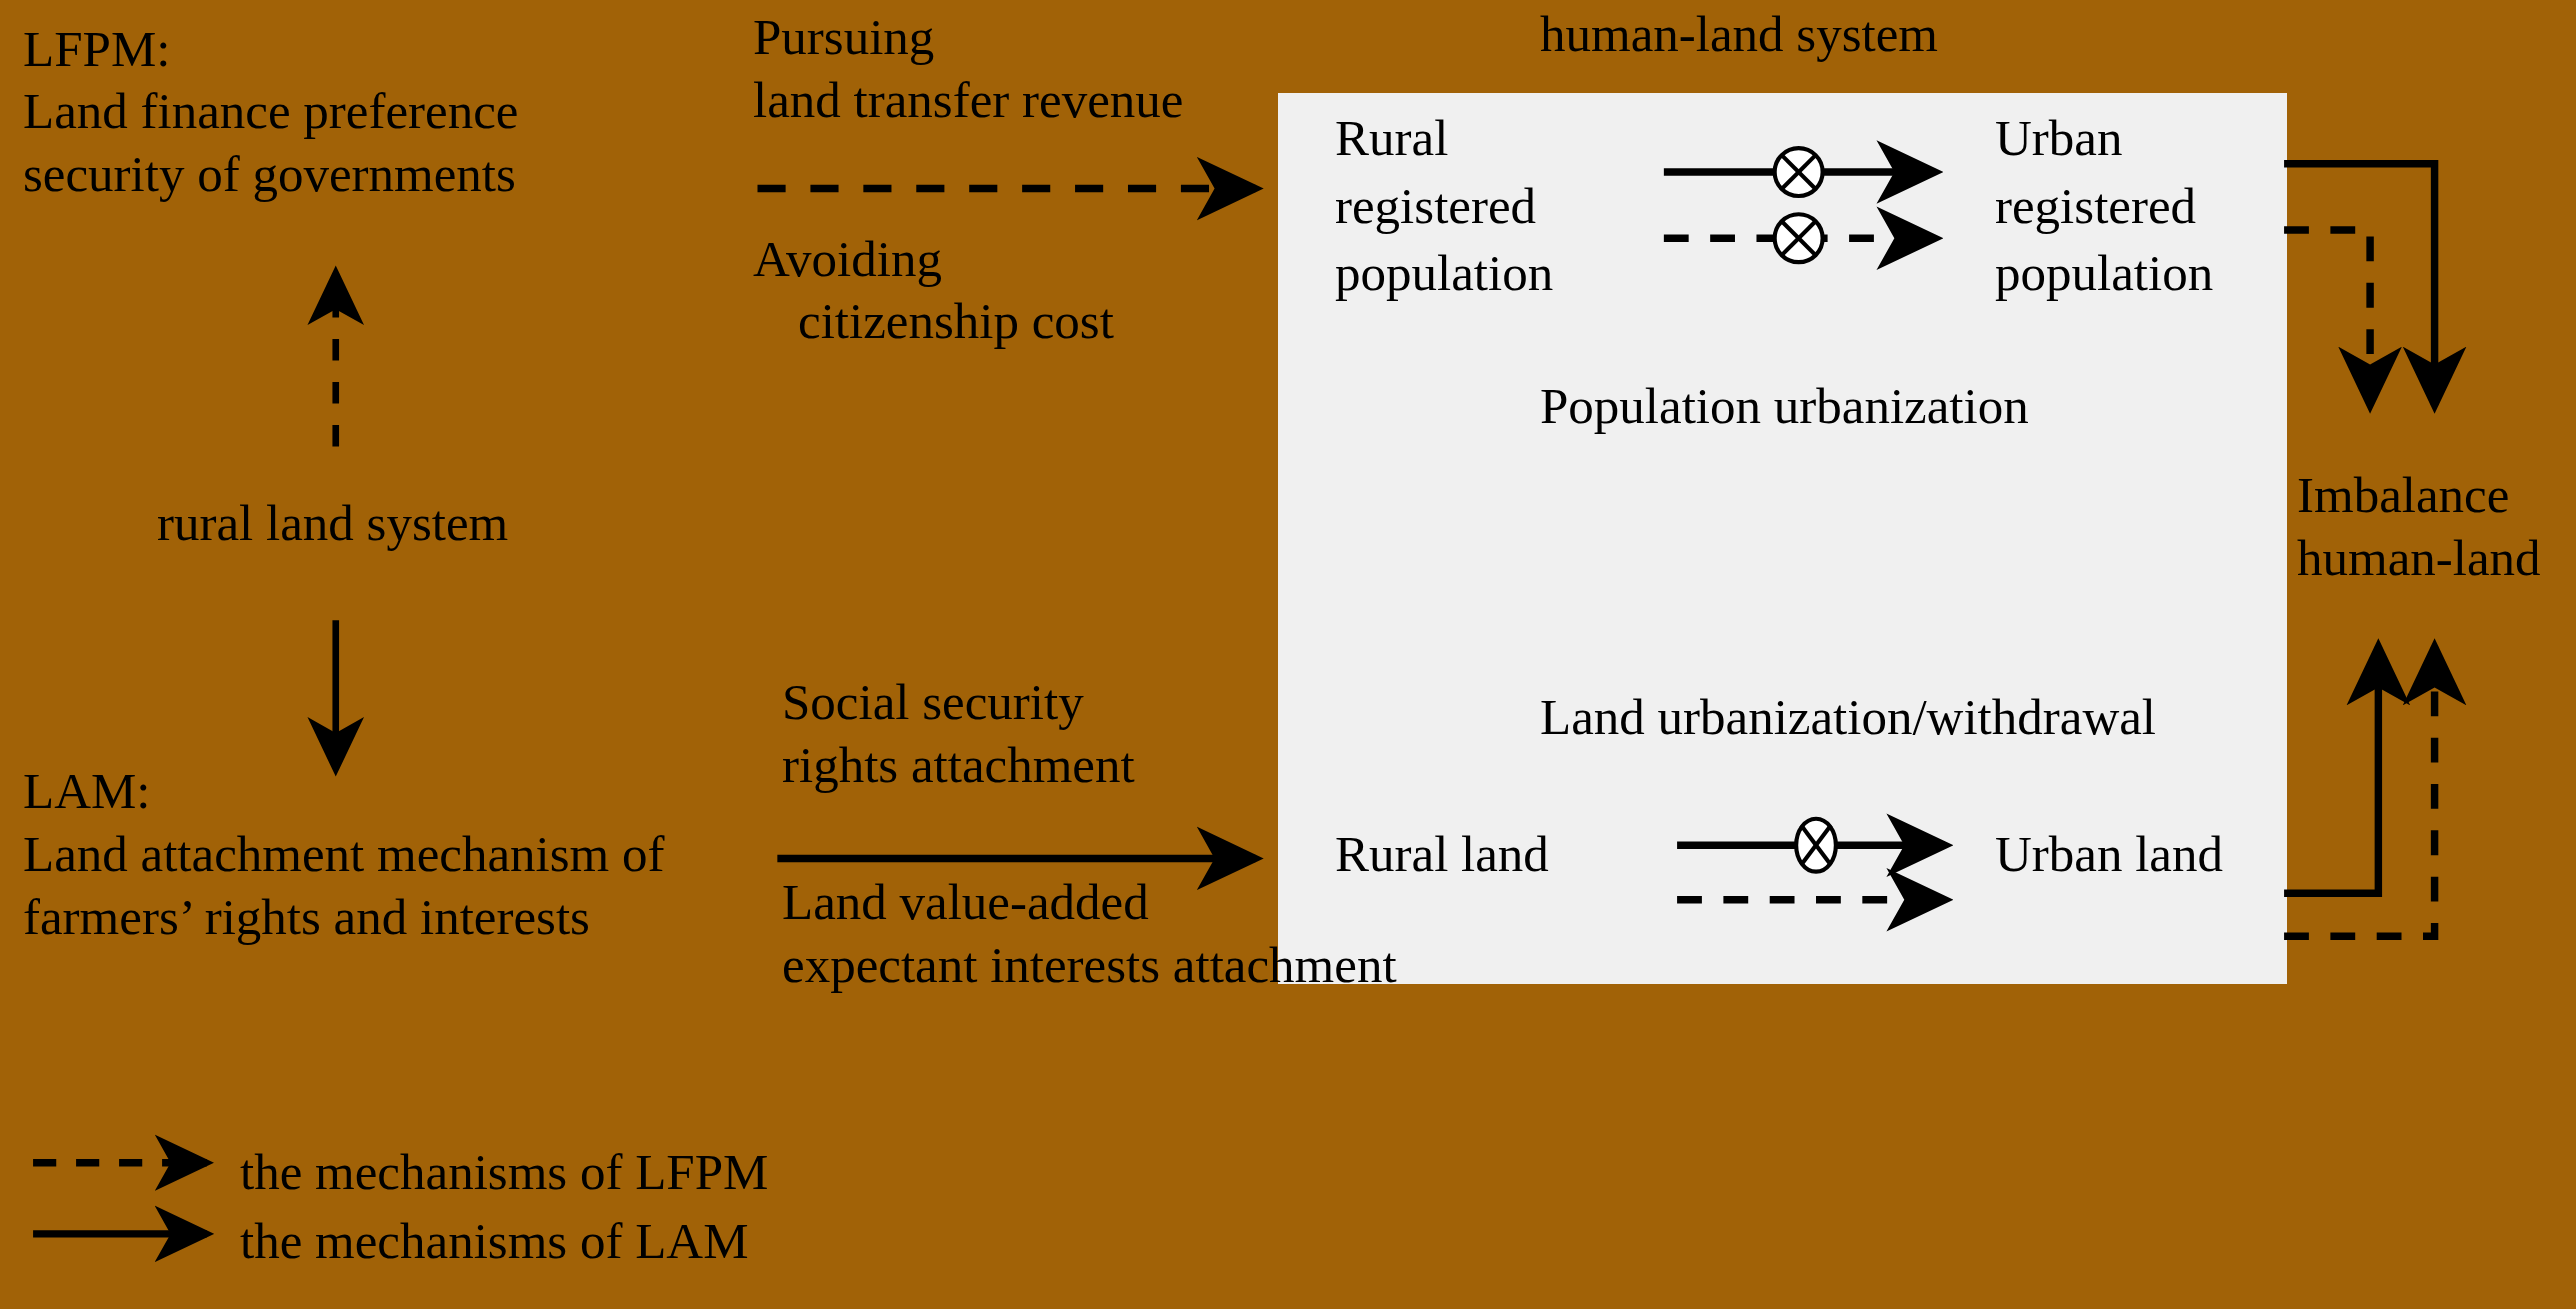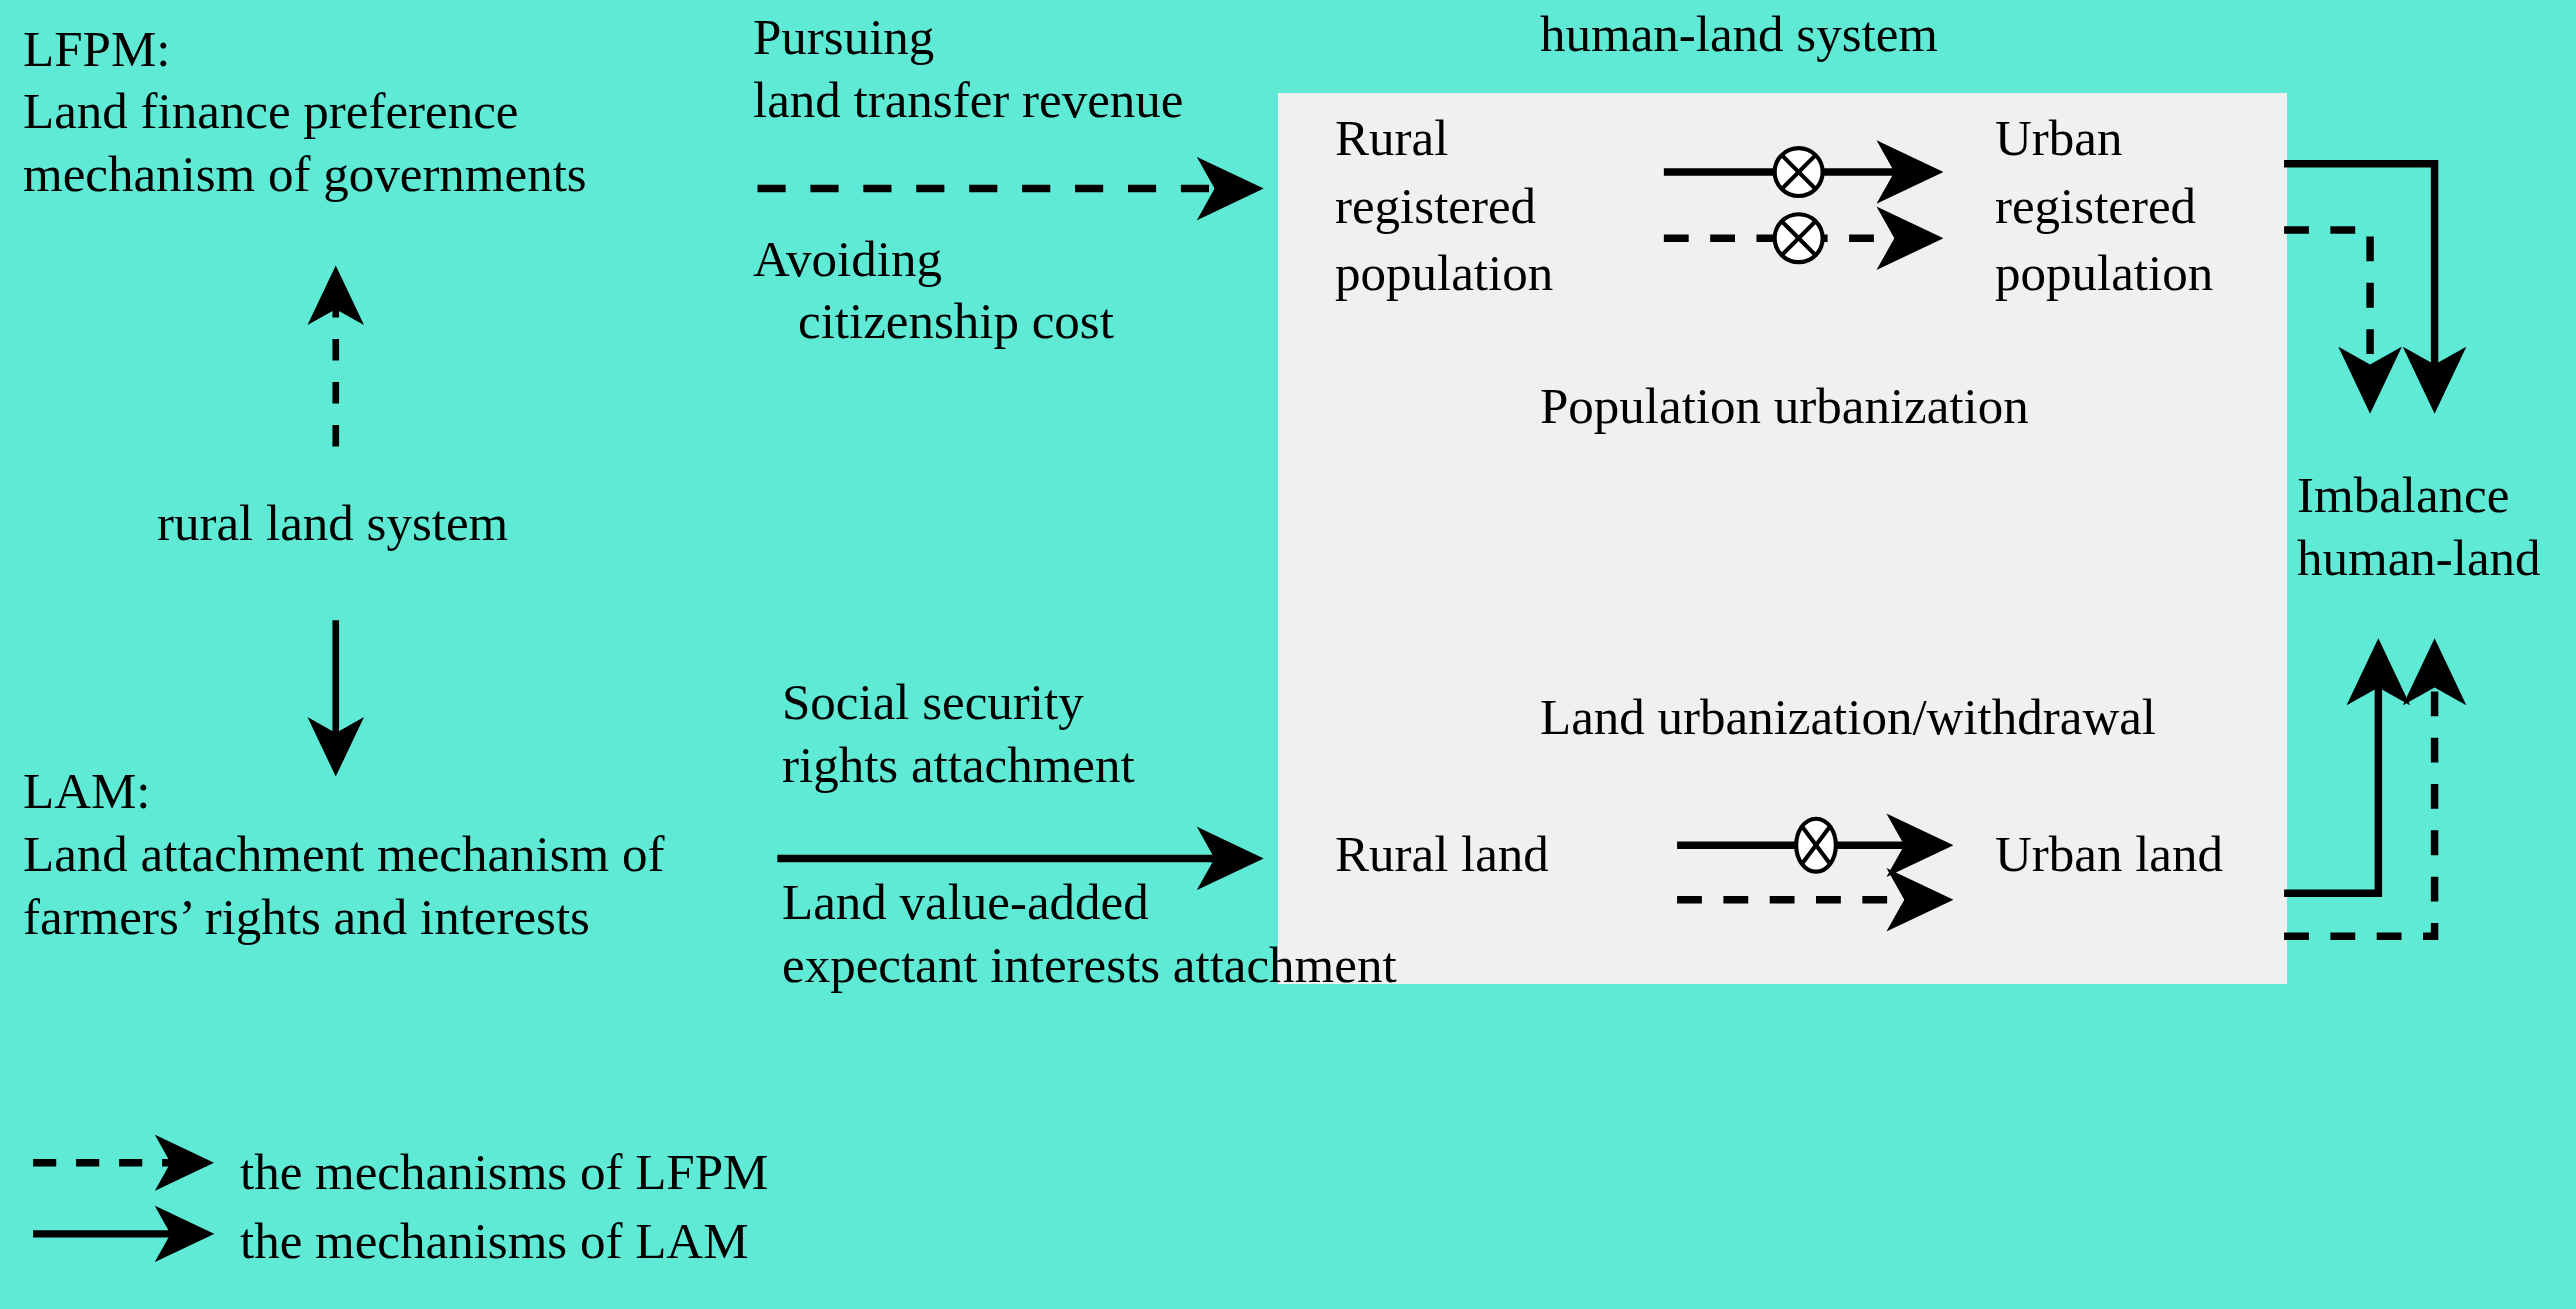--- a/index.html
+++ b/index.html
@@ -4,21 +4,21 @@
 <style>
   html, body {
     margin: 0;
     padding: 0;
     background: #ffffff;
   }
   #canvas {
     position: relative;
     width: 2576px;
     height: 1310px;
-    background: #5eead4;
+    background: #a16207;
     font-family: "Liberation Serif", "DejaVu Serif", serif;
     color: #000000;
     overflow: hidden;
   }
   .txt {
     position: absolute;
     font-family: "Liberation Serif", "DejaVu Serif", serif;
     color: #000;
     white-space: pre;
     line-height: 1.28;
@@ -38,21 +38,21 @@
 </style>
 </head>
 <body>
 
 <div id="canvas">
 
   <div class="grayblock" style="left:1278px; top:93px; width:1009px; height:891px;"></div>
 
   <div class="txt fz-lg" style="left:23px; top:16.5px;">LFPM:</div>
   <div class="txt fz-lg" style="left:23px; top:79px;">Land finance preference</div>
-  <div class="txt fz-lg" style="left:23px; top:142px;">mechanism of governments</div>
+  <div class="txt fz-lg" style="left:23px; top:142px;">security of governments</div>
 
   <div class="txt fz-lg" style="left:157px; top:491px;">rural land system</div>
 
   <div class="txt fz-lg" style="left:23px; top:759px;">LAM:</div>
   <div class="txt fz-lg" style="left:23px; top:822px;">Land attachment mechanism of</div>
   <div class="txt fz-lg" style="left:23px; top:885px;">farmers’ rights and interests</div>
 
   <div class="txt fz-lg" style="left:753px; top:5px;">Pursuing</div>
   <div class="txt fz-lg" style="left:753px; top:68px;">land transfer revenue</div>
   <div class="txt fz-lg" style="left:753px; top:227px;">Avoiding</div>

